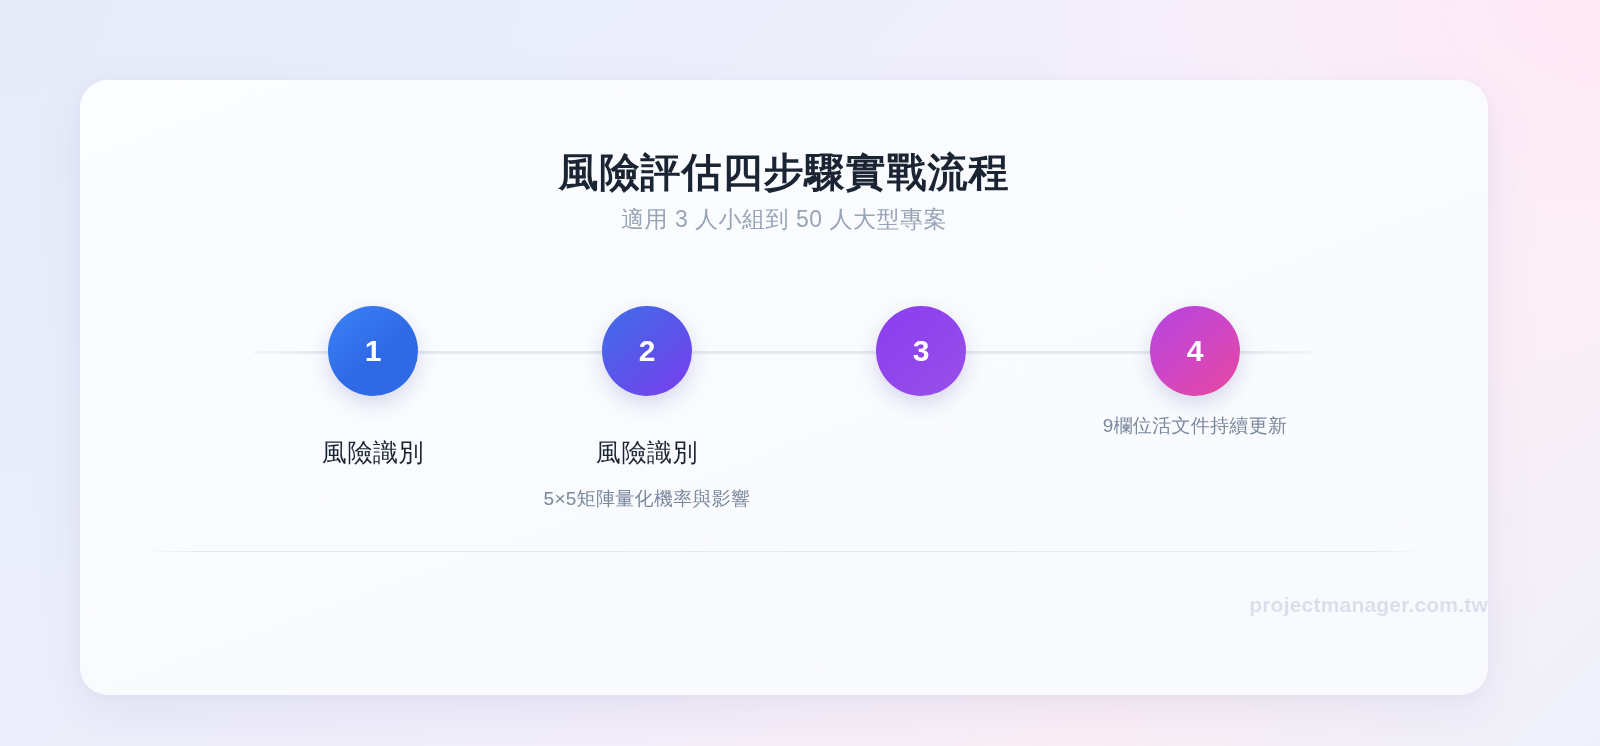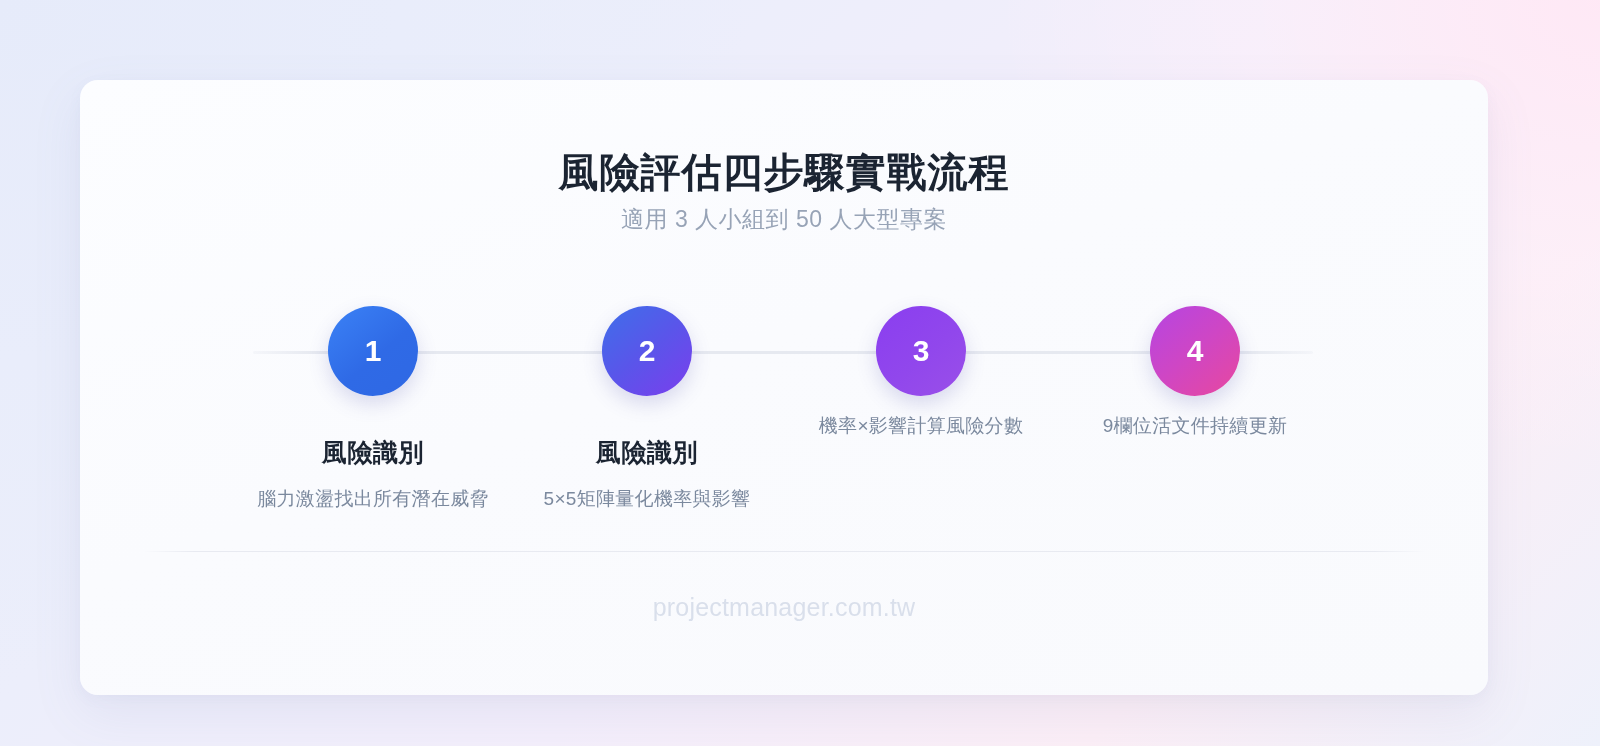--- a/index.html
+++ b/index.html
@@ -25,21 +25,21 @@
   }
 
   
   .card {
     position: absolute;
     left: 80px;
     top: 80px;
     width: 1408px;
     height: 615px;
     background: linear-gradient(160deg, #fcfdff 0%, #fafbfe 45%, #f9fafd 100%);
-    border-radius: 18px;
+    border-radius: 28px;
     box-shadow:
       0 18px 50px rgba(120, 130, 180, 0.10),
       0 4px 14px rgba(120, 130, 180, 0.05);
   }
 
   
   .header {
     position: absolute;
     left: 0;
     top: 0;
@@ -118,21 +118,21 @@
   }
 
   .circle.c1 { background: linear-gradient(140deg, #3b82f6 0%, #2f6ae6 55%, #2f68e4 100%); }
   .circle.c2 { background: linear-gradient(140deg, #3e6fea 0%, #5a55ea 50%, #7b3eed 100%); }
   .circle.c3 { background: linear-gradient(140deg, #8a3ef0 0%, #9147ec 55%, #9a4fe8 100%); }
   .circle.c4 { background: linear-gradient(140deg, #b545e2 0%, #cf46c4 50%, #e8489e 100%); }
 
   .step-title {
     margin-top: 40px;
     font-size: 25px;
-    font-weight: 700;
+    font-weight: 400;
     color: #1b2432;
     letter-spacing: 0.6px;
     white-space: nowrap;
   }
 
   .step-desc {
     margin-top: 17px;
     font-size: 19px;
     font-weight: 400;
     color: #7b899e;
@@ -152,23 +152,23 @@
       #e8eaf1 4%,
       #e8eaf1 96%,
       rgba(232, 234, 241, 0) 100%);
   }
 
   .footer {
     position: absolute;
     left: 0;
     top: 513px;
     width: 100%;
-    text-align: center;
-    font-size: 25px;
-    font-weight: 400;
+    text-align: right;
+    font-size: 21px;
+    font-weight: 700;
     color: #d9dfeb;
     letter-spacing: 0.2px;
   }
 </style>
 </head>
 <body>
 
 <div class="screen">
 
   <div class="card">
@@ -182,36 +182,34 @@
 
       <div class="connector"></div>
 
       <div class="steps">
 
         <div class="step">
           <div class="circle c1">
             <span>1</span>
           </div>
           <div class="step-title">風險識別</div>
-          <div class="step-desc">腦力激盪找出所有潛在威脅</div>
         </div>
 
         <div class="step">
           <div class="circle c2">
             <span>2</span>
           </div>
           <div class="step-title">風險識別</div>
           <div class="step-desc">5×5矩陣量化機率與影響</div>
         </div>
 
         <div class="step">
           <div class="circle c3">
             <span>3</span>
           </div>
-          <div class="step-desc">機率×影響計算風險分數</div>
         </div>
 
         <div class="step">
           <div class="circle c4">
             <span>4</span>
           </div>
           <div class="step-desc">9欄位活文件持續更新</div>
         </div>
 
       </div>

